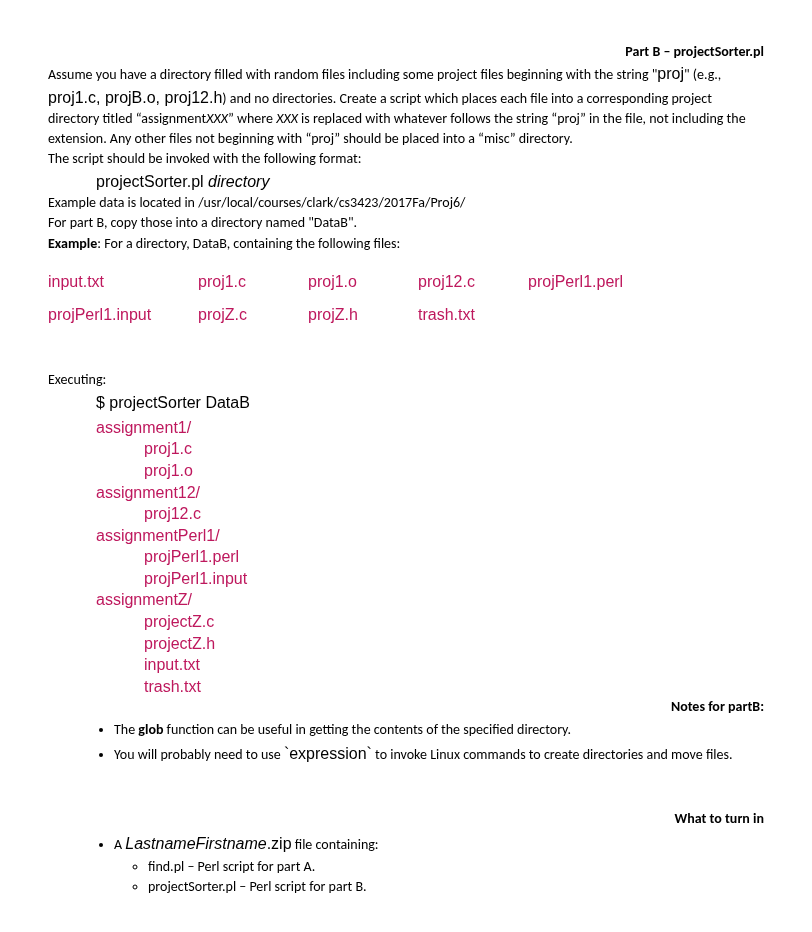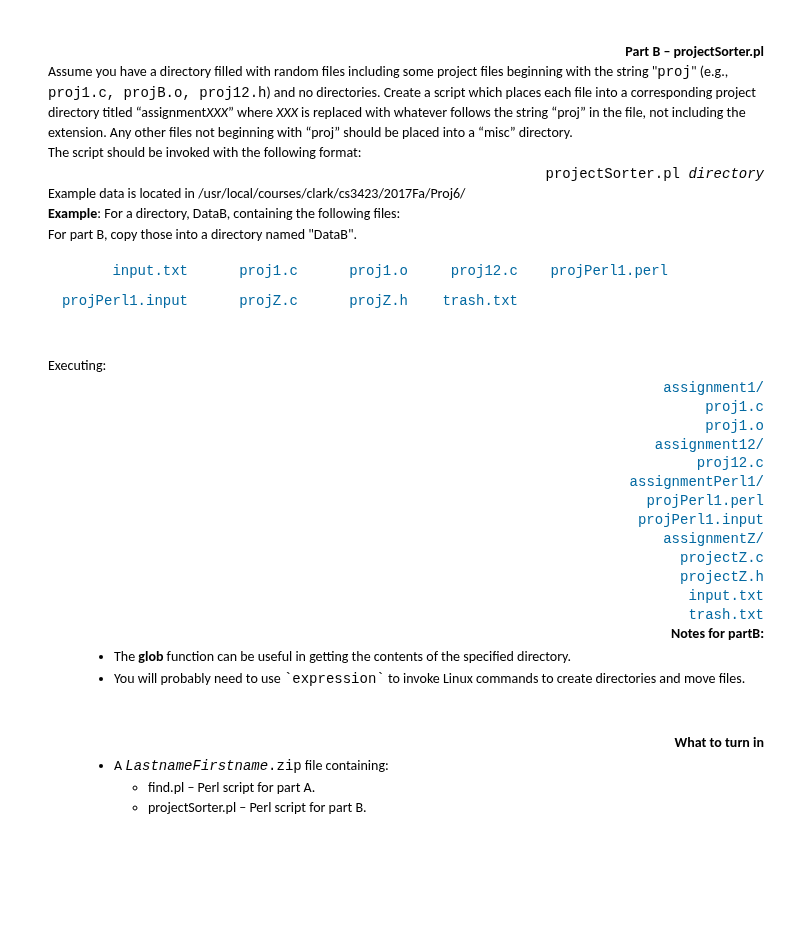--- a/index.html
+++ b/index.html
@@ -9,25 +9,24 @@
     background: #ffffff;
     font-family: Calibri, "Segoe UI", Arial, sans-serif;
     font-size: 14px;
     color: #000;
     line-height: 1.45;
   }
   .page {
     padding: 42px 48px 48px 48px;
   }
   .mono {
-    font-family: Liberation Mono, monospace;
-    font-size: 14px;
-    text-align: right;
+    font-family: Liberation Sans, sans-serif;
+    font-size: 16px;
   }
-  .green { color: #0369a1; }
+  .green { color: #be185d; }
   .bold { font-weight: bold; text-align: right; }
   .italic { font-style: italic; }
   .ind1 { padding-left: 48px; }
   .ind2 { padding-left: 96px; }
   .para { margin: 0 0 0 0; }
   .gap-sm { margin-top: 0; }
   .gap-md { margin-top: 44px; }
   .file-grid {
     display: grid;
     grid-template-columns: 140px 100px 100px 100px 140px;
@@ -59,40 +58,41 @@
   <div class="para">
     <span>Assume you have a directory filled with random files including some project files beginning with the string "</span><span class="mono">proj</span><span>" (e.g., </span><span class="mono">proj1.c, projB.o, proj12.h</span><span>) and no directories. Create a script which places each file into a corresponding project directory titled “assignment</span><span class="italic">XXX</span><span>” where </span><span class="italic">XXX</span><span> is replaced with whatever follows the string “proj” in the file, not including the extension. Any other files not beginning with “proj” should be placed into a “misc” directory.</span>
   </div>
 
   <div class="para gap-sm">The script should be invoked with the following format:</div>
   <div class="mono ind1">
     <span>projectSorter.pl </span><span class="italic">directory</span>
   </div>
 
   <div class="para gap-sm">Example data is located in /usr/local/courses/clark/cs3423/2017Fa/Proj6/</div>
+  <div class="para">For part B, copy those into a directory named "DataB".</div>
+
   <div class="para gap-sm">
     <span class="bold">Example</span><span>: For a directory, DataB, containing the following files:</span>
   </div>
-
-  <div class="para">For part B, copy those into a directory named "DataB".</div>
 
   <div class="file-grid mono green">
     <span>input.txt</span>
     <span>proj1.c</span>
     <span>proj1.o</span>
     <span>proj12.c</span>
     <span>projPerl1.perl</span>
     <span>projPerl1.input</span>
     <span>projZ.c</span>
     <span>projZ.h</span>
     <span>trash.txt</span>
     <span></span>
   </div>
 
   <div class="para gap-md">Executing:</div>
+  <div class="mono ind1">$ projectSorter DataB</div>
 
   <div class="tree mono green">
     <div class="ind1">assignment1/</div>
     <div class="ind2">proj1.c</div>
     <div class="ind2">proj1.o</div>
     <div class="ind1">assignment12/</div>
     <div class="ind2">proj12.c</div>
     <div class="ind1">assignmentPerl1/</div>
     <div class="ind2">projPerl1.perl</div>
     <div class="ind2">projPerl1.input</div>

